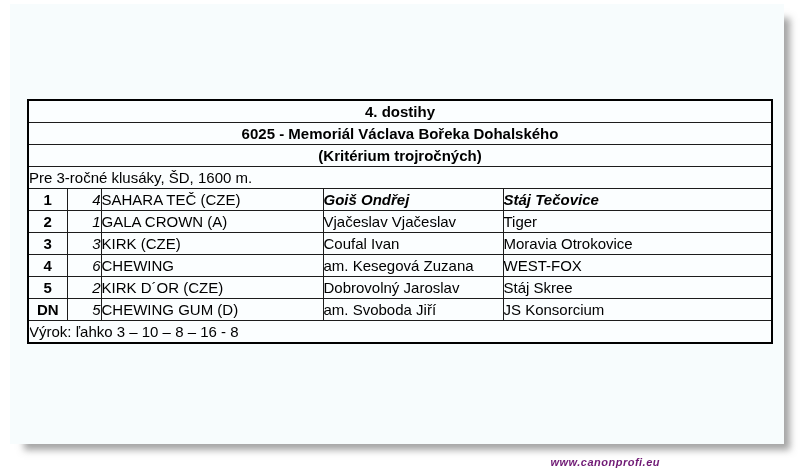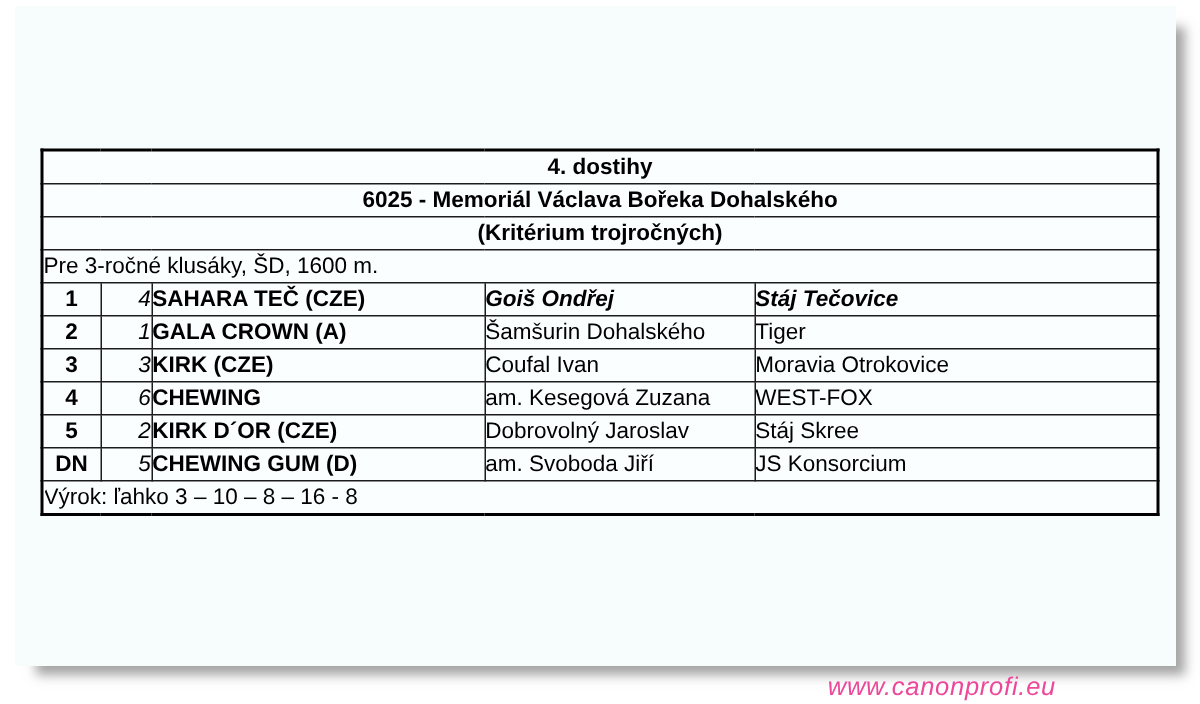--- a/index.html
+++ b/index.html
@@ -9,21 +9,20 @@
     width: 800px;
     height: 469px;
     overflow: hidden;
     font-family: "Liberation Sans", sans-serif;
   }
   .canvas {
     position: relative;
     width: 666px;
     height: 469px;
     background: #ffffff;
-    padding-left: 44px;
   }
   .page {
     position: absolute;
     left: 10px;
     top: 4px;
     width: 774px;
     height: 440px;
     background: #f7fcfd;
     box-shadow: 10px 10px 7px -4px rgba(90, 90, 90, 0.55);
   }
@@ -63,45 +62,45 @@
   td.pos-cell {
     text-align: center;
     font-weight: bold;
   }
   td.num-cell {
     text-align: right;
     font-style: italic;
     padding-right: 5px;
   }
   td.horse-cell {
-    font-weight: bold;
+    font-weight: normal;
     padding-left: 4px;
   }
   td.driver-cell, td.stable-cell {
     padding-left: 4px;
   }
   tr.winner td.driver-cell,
   tr.winner td.stable-cell {
     font-weight: bold;
     font-style: italic;
   }
   td.verdict-row {
     text-align: left;
     padding-left: 4px;
     border-radius: 11px;
   }
   .watermark {
     position: absolute;
     right: 6px;
     bottom: 1px;
-    font-size: 17px;
+    font-size: 11px;
     font-style: italic;
-    font-weight: normal;
+    font-weight: bold;
     letter-spacing: 0.5px;
-    color: #ec4899;
+    color: #701a75;
   }
 </style>
 </head>
 <body>
 
 <div class="canvas">
   <div class="page">
 
     <table class="results">
       <colgroup>
@@ -130,21 +129,21 @@
         <td class="pos-cell">1</td>
         <td class="num-cell">4</td>
         <td class="horse-cell">SAHARA TEČ (CZE)</td>
         <td class="driver-cell">Goiš Ondřej</td>
         <td class="stable-cell">Stáj Tečovice</td>
       </tr>
       <tr>
         <td class="pos-cell">2</td>
         <td class="num-cell">1</td>
         <td class="horse-cell">GALA CROWN (A)</td>
-        <td class="driver-cell">Šamšurin Dohalského</td>
+        <td class="driver-cell">Vjačeslav Vjačeslav</td>
         <td class="stable-cell">Tiger</td>
       </tr>
       <tr>
         <td class="pos-cell">3</td>
         <td class="num-cell">3</td>
         <td class="horse-cell">KIRK (CZE)</td>
         <td class="driver-cell">Coufal Ivan</td>
         <td class="stable-cell">Moravia Otrokovice</td>
       </tr>
       <tr>

